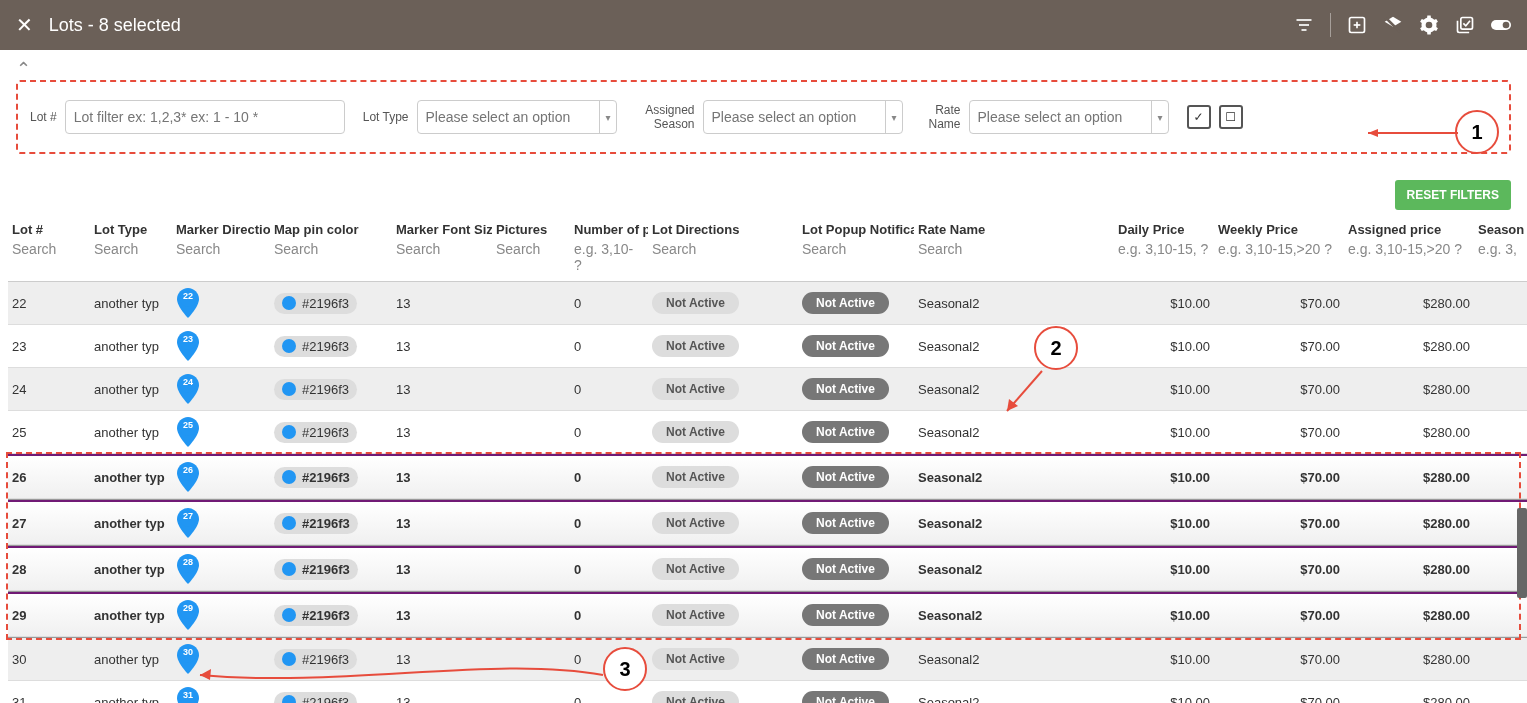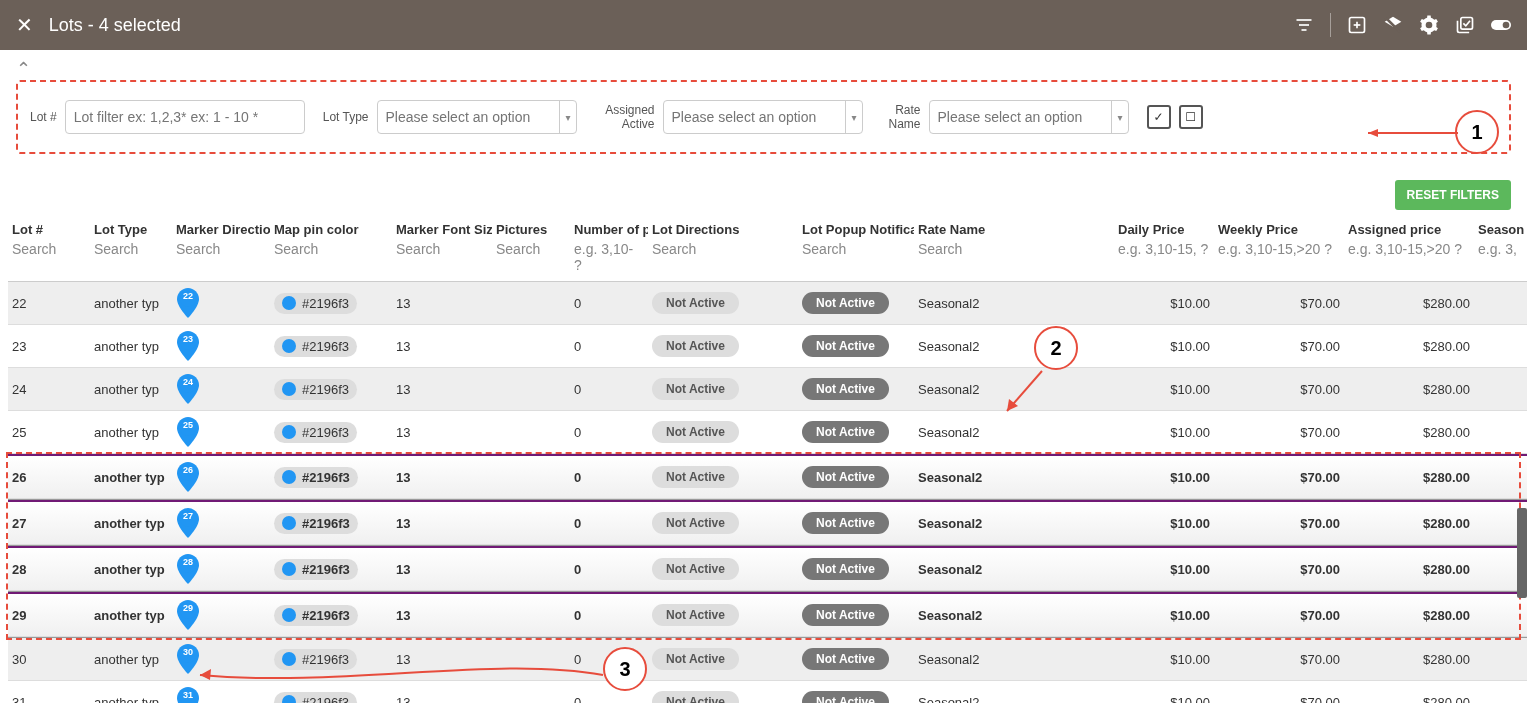--- a/index.html
+++ b/index.html
@@ -50,21 +50,21 @@
 .ann-circle { width:44px; height:44px; border:2px solid #e74c3c; border-radius:50%; display:flex; align-items:center; justify-content:center; font-size:20px; font-weight:700; color:#000; background:#fff;}
 .ann-arrow-line { stroke:#e74c3c; stroke-width:2; fill:none;}
 .vscroll { position:absolute; right:0; top:292px; width:10px; height:90px; background:#666; border-radius:2px;}
 </style>
 </head>
 <body>
 
 <div class="header">
   <div class="header-left">
     <span class="close-x">✕</span>
-    <span class="header-title">Lots  - 4 selected</span>
+    <span class="header-title">Lots  - 8 selected</span>
   </div>
   <div class="header-right">
     <span class="header-icon">
         <svg viewBox="0 0 24 24" width="20" height="20" fill="#fff">
           <rect x="3" y="5" width="18" height="2"></rect>
           <rect x="6" y="11" width="12" height="2"></rect>
           <rect x="9" y="17" width="6" height="2"></rect>
         </svg>
       </span>
     <span class="header-divider"></span>
@@ -102,31 +102,31 @@
   </div>
 </div>
 
 <div class="filters-bar">
   <div class="filters-title-row">
     <span class="collapse-chev">⌃</span>
   </div>
   <div class="filters-box">
     <div class="filter-group">
       <span class="filter-label">Lot #</span>
-      <input class="filter-input" style="width: 240px;" placeholder="Lot filter ex: 1,2,3* ex: 1 - 10 *">
+      <input class="filter-input" style="width: 280px;" placeholder="Lot filter ex: 1,2,3* ex: 1 - 10 *">
     </div>
     <div class="filter-group">
       <span class="filter-label">Lot Type</span>
       <div class="filter-select">
         <input class="filter-input" style="width: 200px;" placeholder="Please select an option">
         <span class="chev">▾</span>
       </div>
     </div>
     <div class="filter-group">
-      <span class="filter-label" style="width:60px">Assigned Active</span>
+      <span class="filter-label" style="width:60px">Assigned Season</span>
       <div class="filter-select">
         <input class="filter-input" style="width: 200px;" placeholder="Please select an option">
         <span class="chev">▾</span>
       </div>
     </div>
     <div class="filter-group">
       <span class="filter-label" style="width:40px">Rate Name</span>
       <div class="filter-select">
         <input class="filter-input" style="width: 200px;" placeholder="Please select an option">
         <span class="chev">▾</span>

